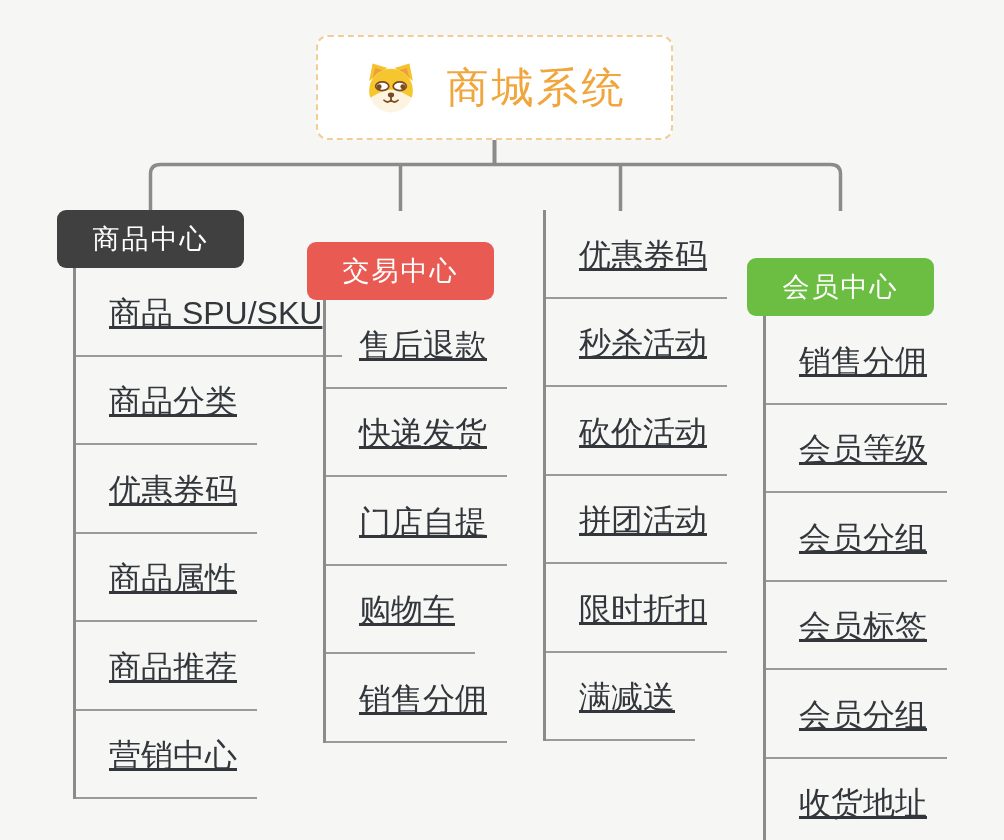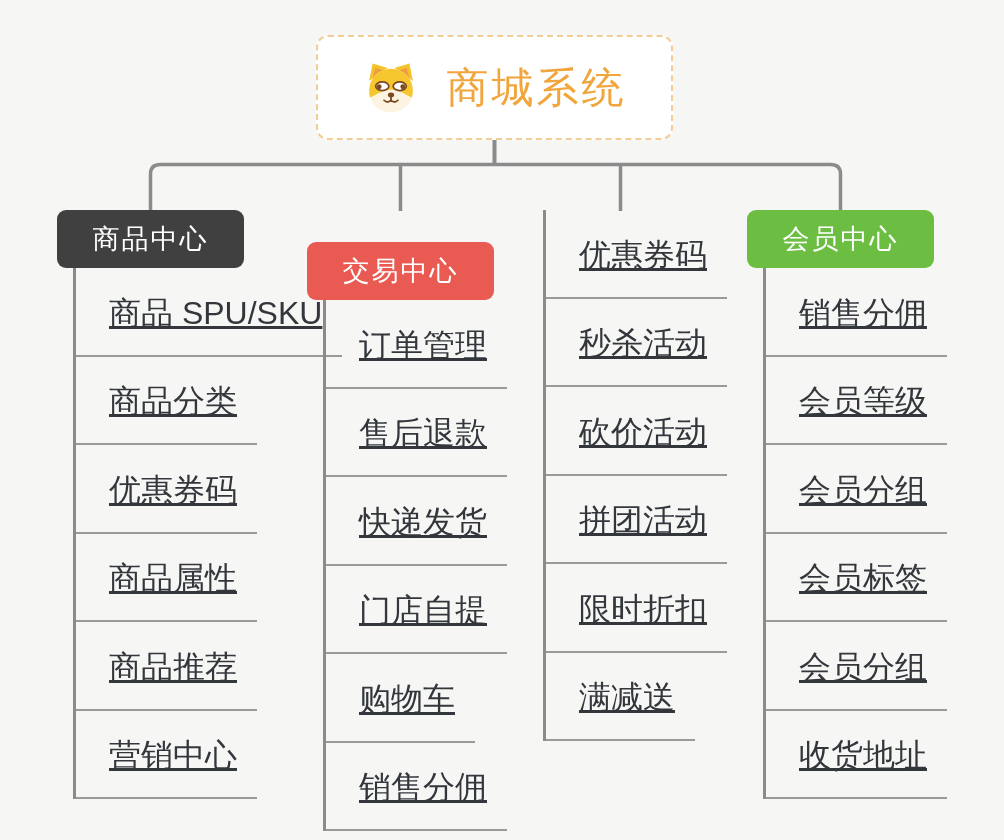--- a/index.html
+++ b/index.html
@@ -113,23 +113,20 @@
         </div>
         </div>
     </div>
 
     <div class="branch c1">
       <div class="branch-box" style="background: rgb(233, 91, 82); margin-top: 32px;">
         <span class="branch-label">交易中心</span>
       </div>
       <div class="items">
 
-      <div class="item">
-          <span class="item-label">订单管理</span>
-        </div>
           <div class="item">
           <span class="item-label">售后退款</span>
         </div>
           <div class="item">
           <span class="item-label">快递发货</span>
         </div>
           <div class="item">
           <span class="item-label">门店自提</span>
         </div>
           <div class="item">
@@ -159,21 +156,21 @@
           <div class="item">
           <span class="item-label">限时折扣</span>
         </div>
           <div class="item">
           <span class="item-label">满减送</span>
         </div>
         </div>
     </div>
 
     <div class="branch c3">
-      <div class="branch-box" style="background: rgb(108, 190, 66);">
+      <div class="branch-box" style="background: rgb(108, 190, 66); margin-top: 48px;">
         <span class="branch-label">会员中心</span>
       </div>
       <div class="items">
 
       <div class="item">
           <span class="item-label">销售分佣</span>
         </div>
           <div class="item">
           <span class="item-label">会员等级</span>
         </div>

